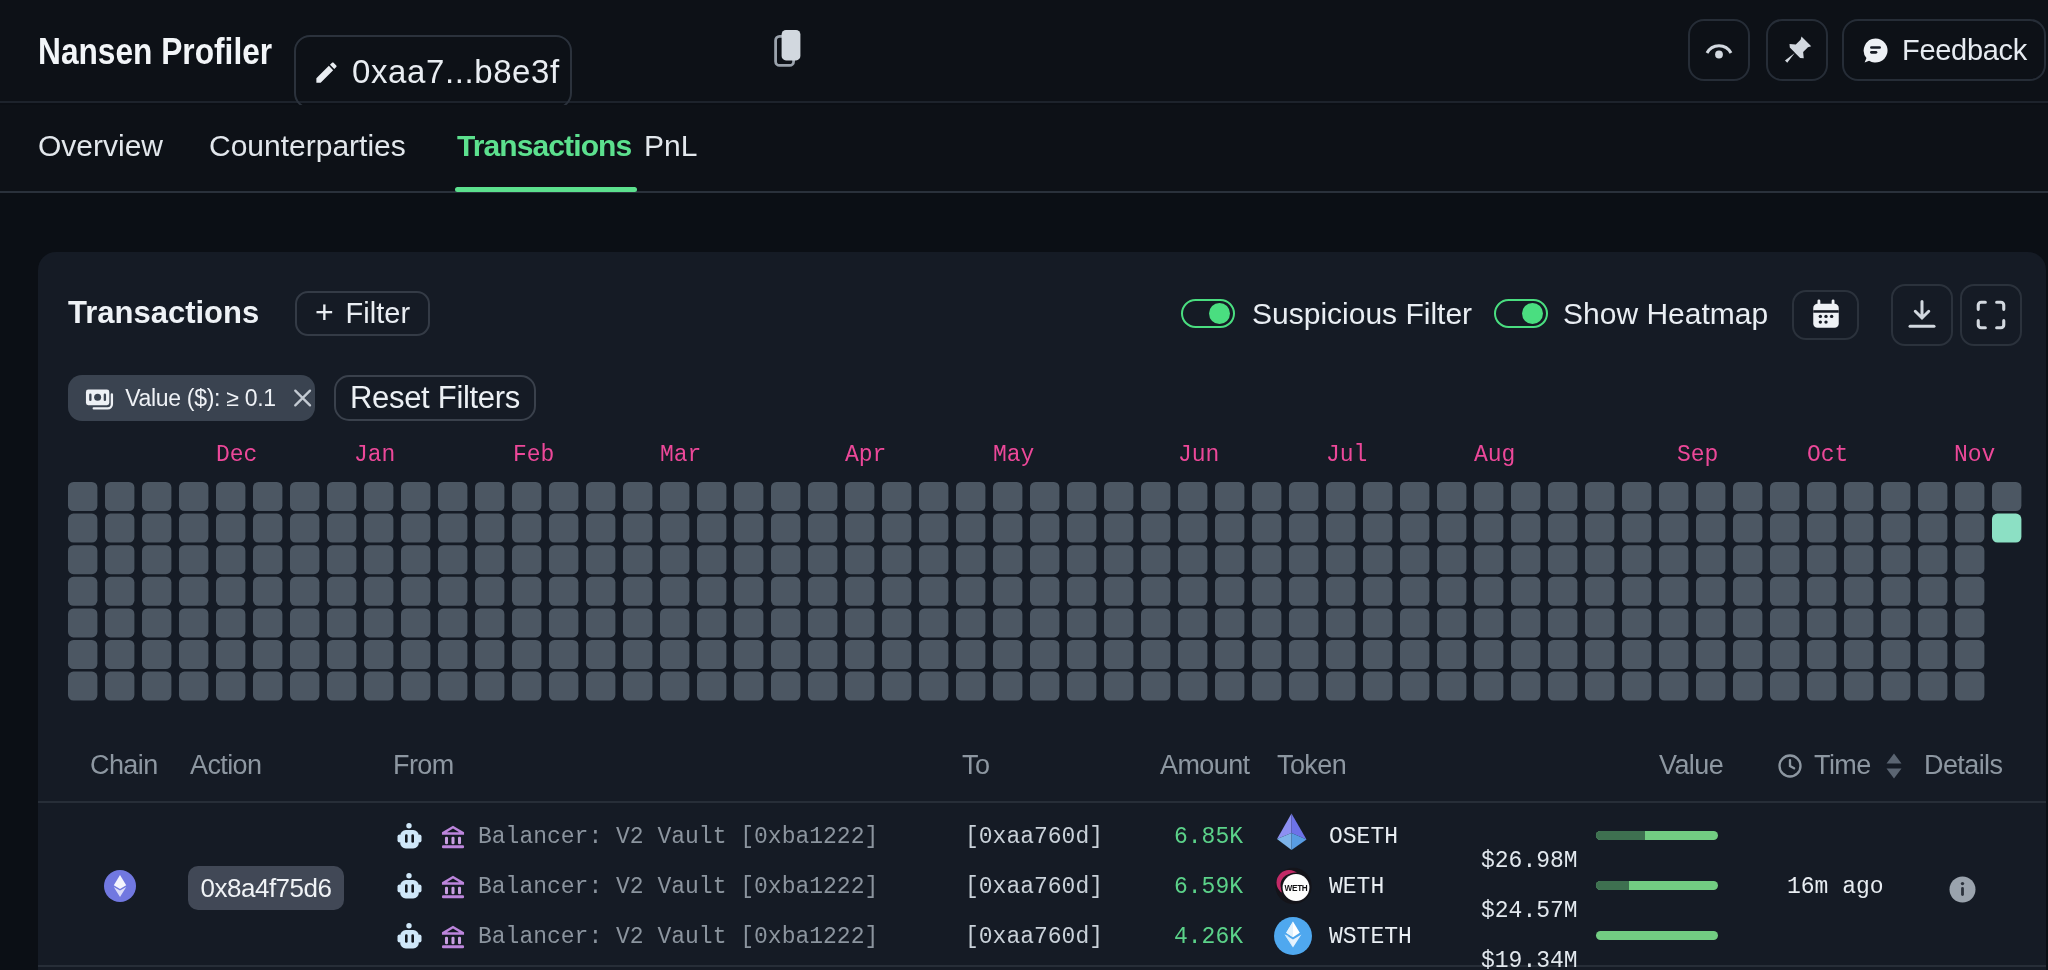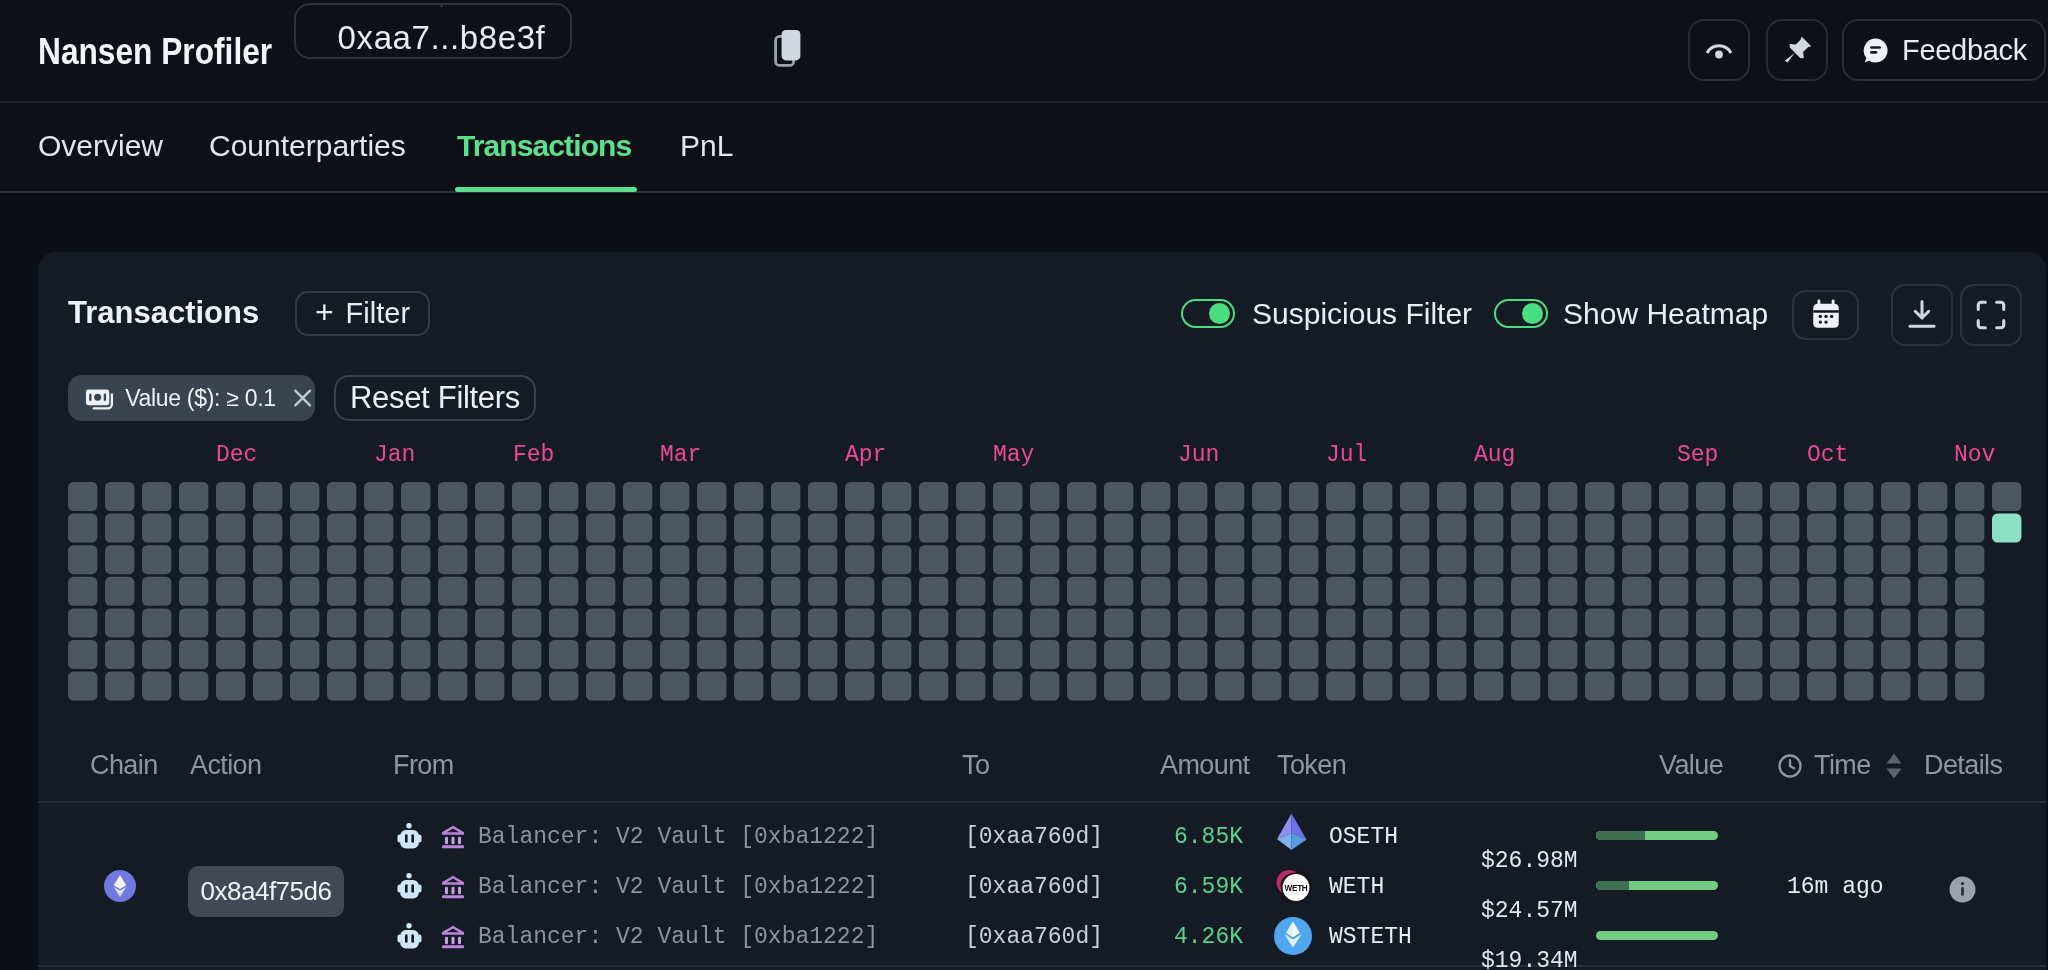--- a/index.html
+++ b/index.html
@@ -3,21 +3,21 @@
 <meta charset="utf-8">
 <style>
   * { margin:0; padding:0; box-sizing:border-box; }
   html,body { width:2048px; height:970px; overflow:hidden; background:#0b0f15; }
   body { font-family:"Liberation Sans", sans-serif; position:relative; will-change:transform; }
   .abs { position:absolute; }
 
   
   #header { position:absolute; left:0; top:0; width:2048px; height:103px; background:#0d1117; border-bottom:2px solid #1d232c; }
   #title { position:absolute; left:38px; top:31px; font-size:36px; font-weight:700; color:#f2f5f8; transform:scaleX(0.88); transform-origin:left top; white-space:nowrap; }
-  .hpill { position:absolute; top:3px; height:56px; border:2px solid #2b323c; border-radius:16px; display:flex; align-items:center; color:#e9edf2;flex-direction:column; }
+  .hpill { position:absolute; top:35px; height:74px; border:2px solid #2b323c; border-radius:16px; display:flex; align-items:center; color:#e9edf2; }
   #addrpill { left:294px; width:278px; padding-left:17px; gap:12px; font-size:33px; letter-spacing:0.6px; }
   #chainpill { left:591px; width:152px; padding-left:20px; gap:13px; font-size:31px; }
   .sqbtn { position:absolute; top:19px; width:62px; height:62px; border:2px solid #262d37; border-radius:16px; display:flex; align-items:center; justify-content:center; }
   #fbbtn { position:absolute; left:1842px; top:19px; width:204px; height:62px; border:2px solid #262d37; border-radius:16px; display:flex; align-items:center; justify-content:center; gap:12px; color:#e6ebf1; font-size:29px; letter-spacing:-0.3px; }
 
   
   #nav { position:absolute; left:0; top:105px; width:2048px; height:88px; background:#0d1117; border-bottom:2px solid #2a313b; }
   .tab { position:absolute; top:24px; font-size:30px; color:#e2e7ec; }
   #tab-tx { color:#5ce08e; font-weight:700; letter-spacing:-0.9px; }
   #tab-underline { position:absolute; left:455px; top:82px; width:182px; height:5px; border-radius:3px; background:#5ce08e; }
@@ -84,21 +84,21 @@
         <rect x="7.5" y="12.4" width="6" height="2.2" rx="1.1" fill="#161b24"></rect>
       </svg>
     <span>Feedback</span>
   </div>
 </div>
 
 <div id="nav">
   <div class="tab" style="left:38px;">Overview</div>
   <div class="tab" style="left:209px;">Counterparties</div>
   <div class="tab" id="tab-tx" style="left:457px;">Transactions</div>
-  <div class="tab" style="left:680px;">PnL</div>
+  <div class="tab" style="left:644px;">PnL</div>
   <div id="tab-underline"></div>
 </div>
 
 <div id="card">
   <div id="cardTitle">Transactions</div>
   <div id="filterBtn">
       <span style="font-size:32px; font-weight:400; margin-top:-3px;">+</span>
       <span>Filter</span>
     </div>
 
@@ -144,21 +144,21 @@
         <path d="M21.5 9.2v7.6a3.2 3.2 0 0 1-3.2 3.2H7.5" fill="none" stroke="#eef1f5" stroke-width="1.8" stroke-linecap="round"></path>
       </svg>
     <span>Value ($): ≥ 0.1</span>
     <svg width="26" height="26" viewBox="0 0 24 24" fill="none" stroke="#c3cad2" stroke-width="2.2" stroke-linecap="round" style="margin-left:4px;">
         <path d="M5 5l14 14M19 5L5 19"></path>
       </svg>
   </div>
   <div class="chip2">Reset Filters</div>
 
   <div class="mlabel" style="left:178px;">Dec</div>
-  <div class="mlabel" style="left:336px;">Jan</div>
+  <div class="mlabel" style="left:316px;">Jan</div>
   <div class="mlabel" style="left:475px;text-align:center;">Feb</div>
   <div class="mlabel" style="left:622px;">Mar</div>
   <div class="mlabel" style="left:807px;">Apr</div>
   <div class="mlabel" style="left:955px;">May</div>
   <div class="mlabel" style="left:1140px;">Jun</div>
   <div class="mlabel" style="left:1288px;">Jul</div>
   <div class="mlabel" style="left:1436px;">Aug</div>
   <div class="mlabel" style="left:1621px;margin-left:18px;">Sep</div>
   <div class="mlabel" style="left:1769px;">Oct</div>
   <div class="mlabel" style="left:1916px;">Nov</div>
@@ -557,21 +557,21 @@
   <div id="rowsep2"></div>
 
   <div id="tablerows">
 
     <svg class="abs" style="left:66px; top:618px;" width="32" height="32" viewBox="0 0 32 32">
       <circle cx="16" cy="16" r="16" fill="#7178e0"></circle>
       <path d="M16 5l6.2 10.3L16 19l-6.2-3.7z" fill="#ffffff" opacity="0.92"></path>
       <path d="M16 20.6l6.2-3.7L16 27l-6.2-10.1z" fill="#ffffff" opacity="0.75"></path>
     </svg>
 
-    <div class="abs" style="left:150px; top:614px; width:156px; height:51px; background:#414856; border-radius:10px; color:#f0f3f6; font-size:26px; letter-spacing:-0.5px; display:flex; align-items:center; justify-content:center;">0x8a4f75d6</div>
+    <div class="abs" style="left:150px; top:614px; width:156px; height:44px; background:#414856; border-radius:10px; color:#f0f3f6; font-size:26px; letter-spacing:-0.5px; display:flex; align-items:center; justify-content:center;">0x8a4f75d6</div>
 
   <svg class="abs" style="left:359px; top:571px;" width="25" height="26" viewBox="0 0 25 26">
         <circle cx="12" cy="2.8" r="2.7" fill="#cfe7f8"></circle>
         <rect x="0.5" y="11.5" width="4" height="8" rx="2" fill="#cfe7f8"></rect>
         <rect x="20.5" y="11.5" width="4" height="8" rx="2" fill="#cfe7f8"></rect>
         <rect x="3.2" y="7" width="18.6" height="18.5" rx="5.6" fill="#cfe7f8"></rect>
         <rect x="8" y="11.2" width="2.6" height="8.6" rx="1.3" fill="#10151c"></rect>
         <rect x="14.4" y="11.2" width="2.6" height="8.6" rx="1.3" fill="#10151c"></rect>
       </svg>
       <svg class="abs" style="left:402px; top:571px;" width="26" height="26" viewBox="0 0 24 24">

